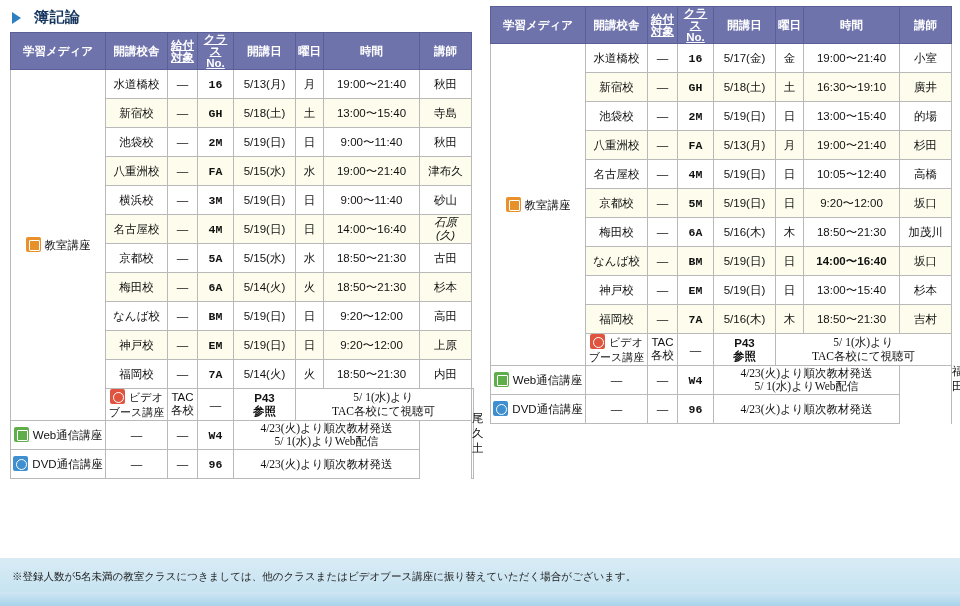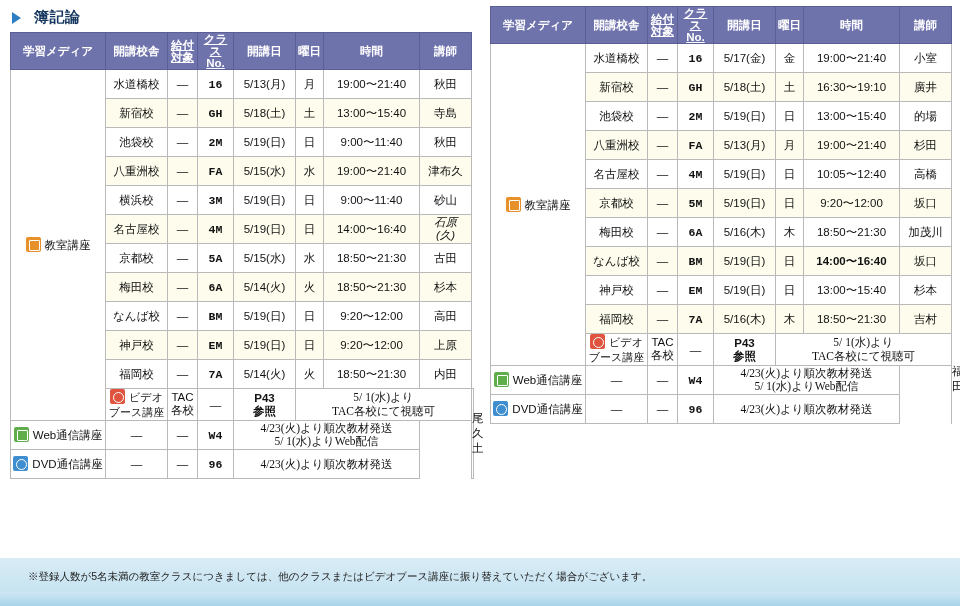--- a/index.html
+++ b/index.html
@@ -117,21 +117,21 @@
   .mi.dvd::after { border-radius: 50%; }
 
   td.two-line { line-height: 1.12; font-size: 11px; font-style: italic; }
   td.notetime { line-height: 1.15; font-size: 11px; font-family: Liberation Serif, serif; }
   td.ref { color: #1b61b5; font-weight: bold; line-height: 1.1; font-size: 10.5px; margin-top: 29px; }
   td.big-time { font-size: 14px; font-weight: bold; }
   td.dash { color: #333; }
 
   .footnote {
     position: absolute;
-    left: 28px;
+    left: 12px;
     bottom: 22px;
     font-size: 10.5px;
     color: #222;
   }
   .bottom-band {
     position: absolute;
     left: 0; right: 0; bottom: 0;
     height: 14px;
     background: linear-gradient(to bottom, #cfe6f3, #a8d3ea);
   }

